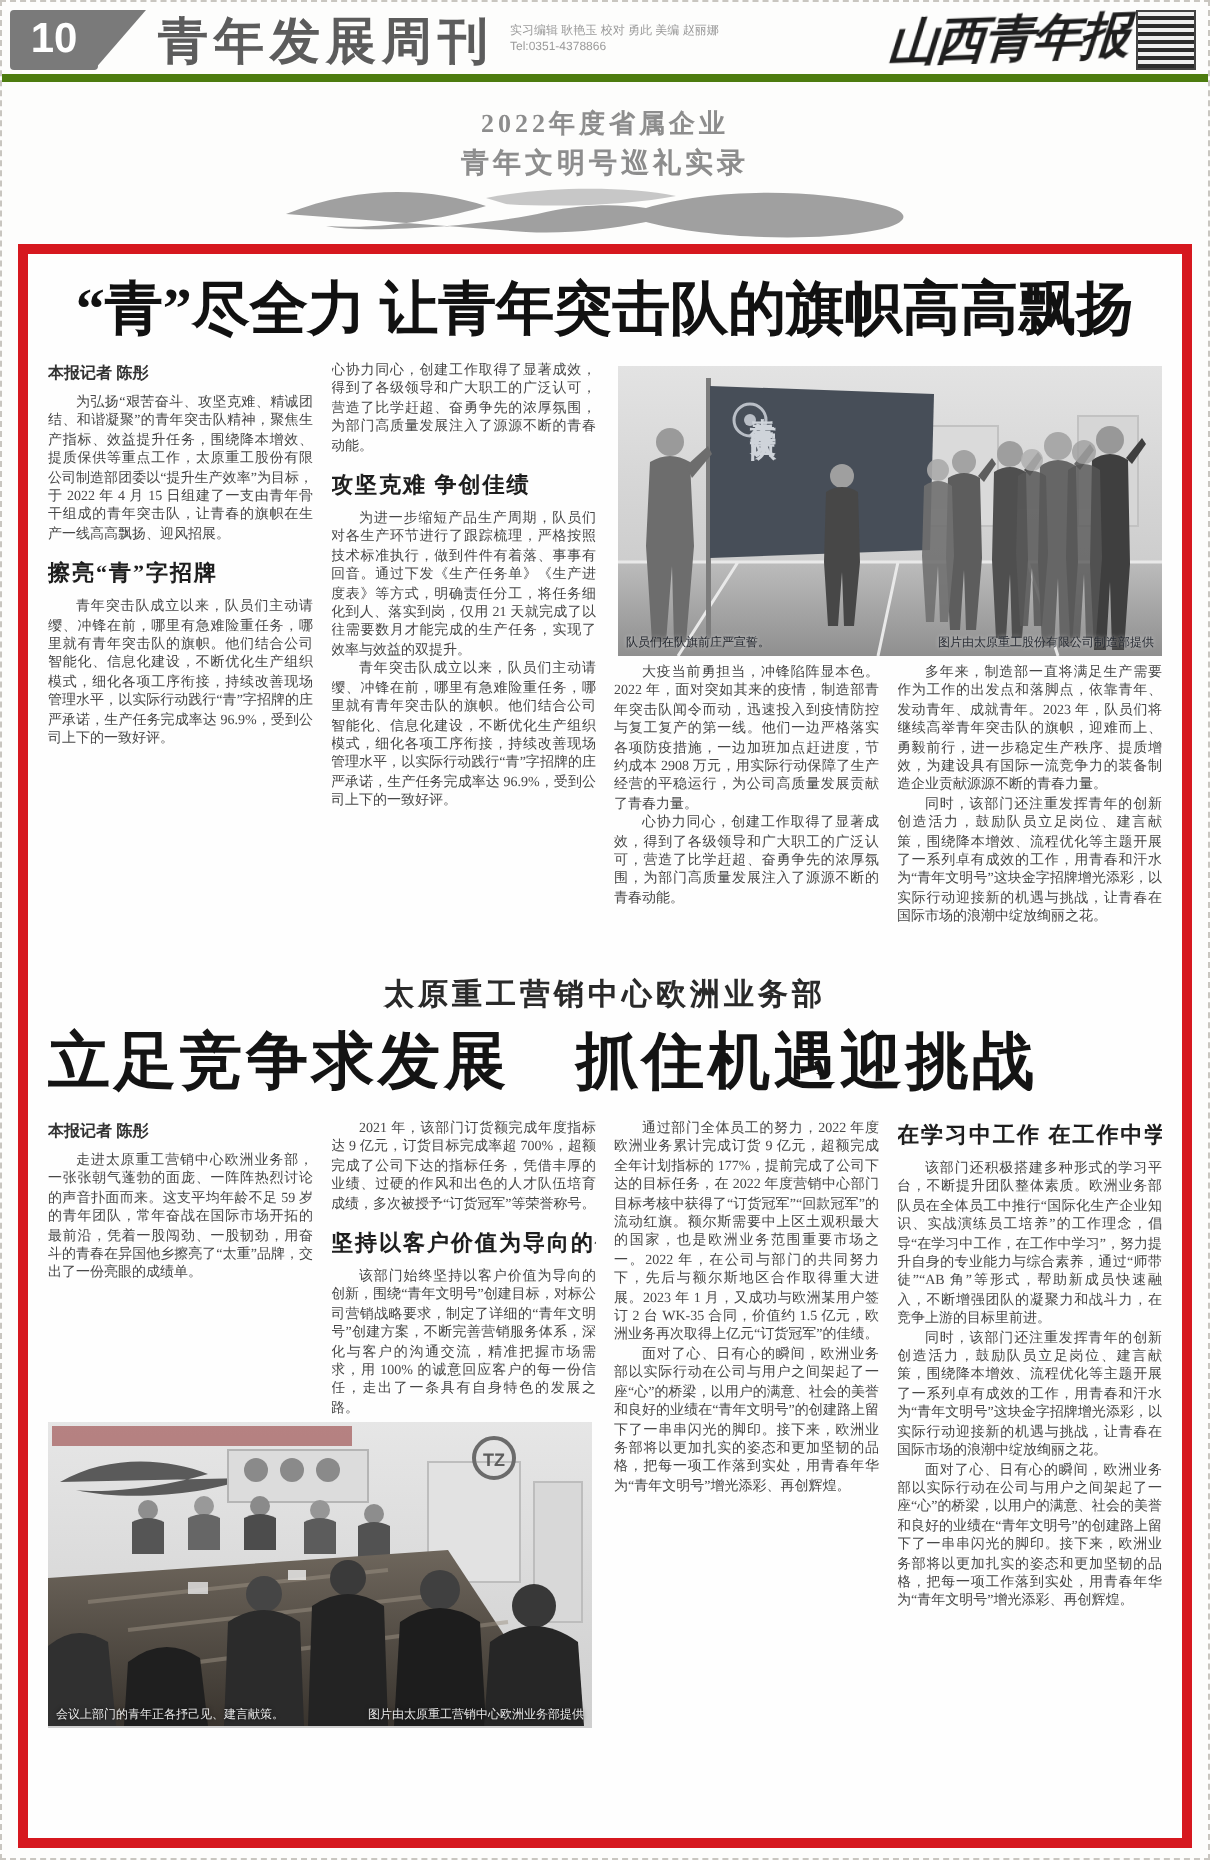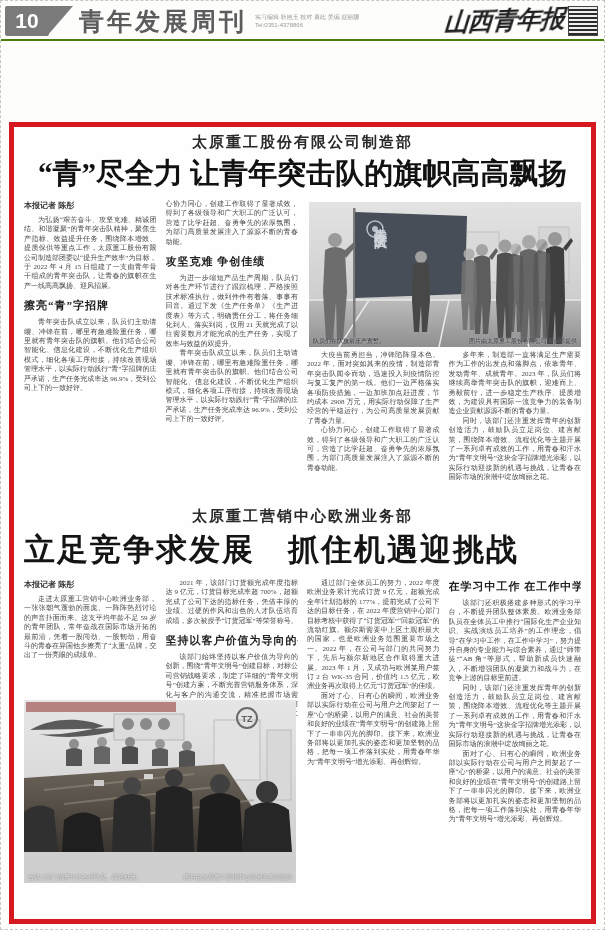--- a/index.html
+++ b/index.html
@@ -1,21 +1,21 @@
 <!DOCTYPE html>
 <html><head>
 <meta charset="utf-8">
 <style>
   * { margin:0; padding:0; box-sizing:border-box; }
   html,body { width:605px; height:930px; background:#f6f5f3; overflow:hidden;
     font-family:"Liberation Serif","DejaVu Serif",serif; }
   .page { width:605px; height:930px; background:#fdfdfc; border:1px dashed #c9c6c0; position:relative; }
 
   
-  .hdr { height:40px; display:flex; align-items:center; padding:4px 6px 2px 4px; border-bottom:2px solid #4d7c0f; position:relative; }
+  .hdr { height:40px; display:flex; align-items:center; padding:4px 6px 2px 4px; border-bottom:4px solid #4d7c0f; position:relative; }
   .pagenum-wrap { position:relative; width:72px; height:30px; flex:0 0 auto; }
   .pagenum { position:absolute; left:0; top:0; width:44px; height:30px; background:#7a7a7a; color:#fff;
     font:bold 21px/30px "Liberation Sans",sans-serif; text-align:center; border-radius:2px; }
   .pagenum-tail { position:absolute; left:42px; top:0; width:0; height:0;
     border-top:30px solid #7a7a7a; border-right:26px solid transparent; }
   .weekly-title { font-weight:bold; font-size:25px; color:#5c5c5c; letter-spacing:3px; white-space:nowrap; margin-left:2px;text-align:center; }
   .credits { margin-left:8px; font:6px/8px "Liberation Sans",sans-serif; color:#9a9a9a; filter:blur(.3px); }
   .masthead-wrap { margin-left:auto; display:flex; align-items:center; gap:4px; }
   .masthead { font:bold italic 25px/28px "DejaVu Serif",serif; color:#1f1f1f; transform:rotate(-2deg) skewX(-6deg); letter-spacing:-1px; filter:blur(.2px); }
   .qr { width:30px; height:30px; background:
@@ -44,21 +44,21 @@
   .grid2 { height:306px; }
   .col { flex:1 1 0; overflow:hidden; }
   .byline { font:bold 8px/12px "Liberation Sans",sans-serif; color:#333; margin-bottom:4px; }
   .para { font-size:7px; line-height:9.4px; text-align:justify; color:#474747; text-indent:14px; filter:blur(.24px); }
   .subhead { font-weight:bold; font-size:11px; color:#1e1e1e; margin:7px 0 5px; letter-spacing:1px; white-space:nowrap; }
   .spacer-photo { height:151px; }
   .spacer-photo2 { height:157px; }
 
   .photo { position:absolute; overflow:hidden; background:#cfcfcf; }
   .photo1 { right:0; top:2px; width:272px; height:145px; }
-  .photo2 { left:0; bottom:2px; width:272px; height:183px; }
+  .photo2 { left:0; bottom:2px; width:272px; height:153px; }
   .cap { position:absolute; bottom:2px; font:6px/8px "Liberation Sans",sans-serif; filter:blur(.3px); }
   .cap-l { left:4px; color:#20242c; text-shadow:0 0 2px rgba(255,255,255,.6); }
   .cap-r { right:4px; color:#2a2e36; text-shadow:0 0 2px rgba(255,255,255,.6); }
   .cap2 { color:#e8e8e8; text-shadow:0 0 2px rgba(0,0,0,.7); }
   .flagtext { position:absolute; left:64px; top:16px; writing-mode:vertical-rl; color:#cfd4da;
     font:bold 13px/14px "DejaVu Serif",serif; letter-spacing:2px; filter:blur(.3px); }
 </style>
 </head>
 <body>
 
@@ -73,25 +73,32 @@
     <div class="credits">
       <div>实习编辑 耿艳玉 校对 勇此 美编 赵丽娜</div>
       <div>Tel:0351-4378866</div>
     </div>
     <div class="masthead-wrap">
       <div class="masthead">山西青年报</div>
       <div class="qr"></div>
     </div>
   </div>
 
+  <div class="series">
+    <div class="l1">2022年度省属企业</div>
+    <div class="l2">青年文明号巡礼实录</div>
+    <svg class="swoosh" width="360" height="34" viewBox="0 0 360 34">
+      <path d="M20 18 C 60 2, 95 6, 120 14 C 100 20, 70 26, 40 24 C 60 28, 120 24, 150 17 C 170 13, 185 13, 200 15 C 230 6, 280 4, 320 14 C 335 18, 330 24, 310 27 C 280 32, 230 30, 200 22 C 180 26, 160 28, 140 27 Z" fill="#8f8f8f" opacity=".85"></path>
+      <path d="M120 10 C 150 4, 190 4, 215 9 C 195 13, 160 15, 130 13 Z" fill="#b9b9b9" opacity=".8"></path>
+    </svg>
+  </div>
 
   <div class="redbox">
 
     <div>
-      <div class="kicker">太原重工股份有限公司制造部</div>
       <div class="headline1">“青”尽全力  让青年突击队的旗帜高高飘扬</div>
 
       <div class="body-grid grid1">
         <div class="col">
           <div class="byline">本报记者 陈彤</div>
           <p class="para">为弘扬“艰苦奋斗、攻坚克难、精诚团结、和谐凝聚”的青年突击队精神，聚焦生产指标、效益提升任务，围绕降本增效、提质保供等重点工作，太原重工股份有限公司制造部团委以“提升生产效率”为目标，于 2022 年 4 月 15 日组建了一支由青年骨干组成的青年突击队，让青春的旗帜在生产一线高高飘扬、迎风招展。</p>
           <div class="subhead">擦亮“青”字招牌</div>
           <p class="para">青年突击队成立以来，队员们主动请缨、冲锋在前，哪里有急难险重任务，哪里就有青年突击队的旗帜。他们结合公司智能化、信息化建设，不断优化生产组织模式，细化各项工序衔接，持续改善现场管理水平，以实际行动践行“青”字招牌的庄严承诺，生产任务完成率达 96.9%，受到公司上下的一致好评。</p>
         </div>
         <div class="col">

